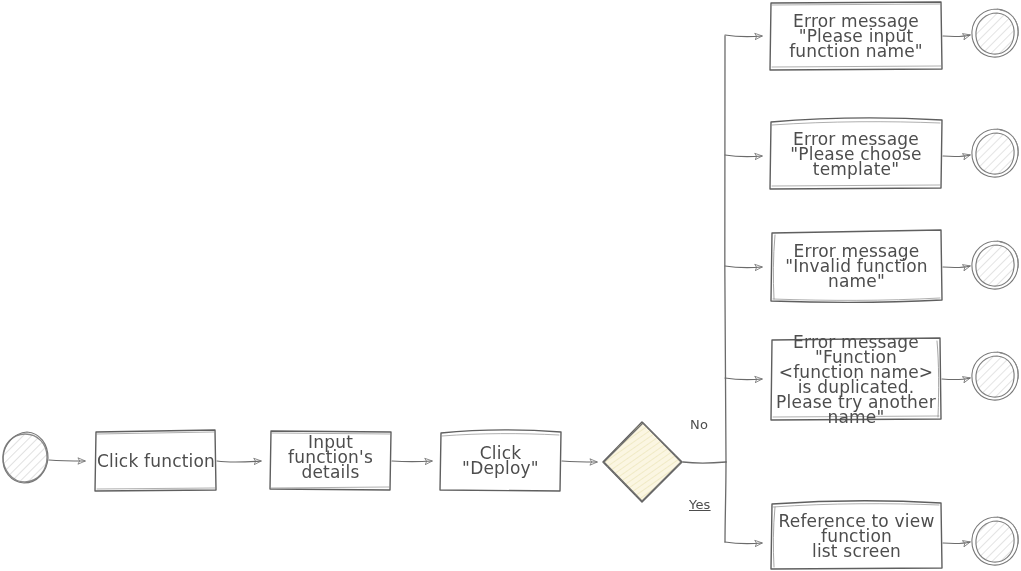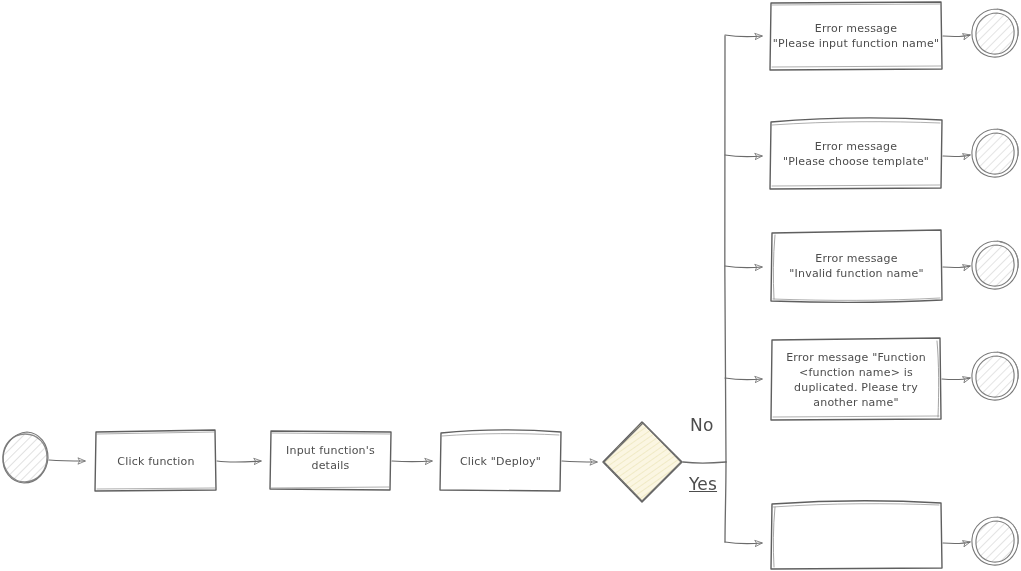--- a/index.html
+++ b/index.html
@@ -27,31 +27,31 @@
     height: 571px;
   }
   .node-label {
     position: absolute;
     display: flex;
     align-items: center;
     justify-content: center;
     text-align: center;
     color: #4d4d4d;
     font-family: "DejaVu Sans", sans-serif;
-    font-size: 11px;
+    font-size: 17px;
     line-height: 15px;
     letter-spacing: 0.2px;
     pointer-events: none;
     white-space: pre-line;
   }
   .edge-label {
     position: absolute;
     color: #4d4d4d;
     font-family: "DejaVu Sans", sans-serif;
-    font-size: 17px;
+    font-size: 13px;
     line-height: 14px;
     letter-spacing: 0.2px;
   }
   .diamond-label {
     font-size: 11.5px;
   }
 </style>
 </head>
 <body>
 
@@ -197,18 +197,20 @@
 
   <div class="node-label" style="left:770px; top:119px; width:172px; height:70px;">Error message
 "Please choose template"</div>
 
   <div class="node-label" style="left:771px; top:231px; width:171px; height:70px;">Error message
 "Invalid function name"</div>
 
   <div class="node-label" style="left:771px; top:339px; width:170px; height:81px; padding:0 3px; box-sizing:border-box; white-space:normal;">Error message
 "Function &lt;function name&gt; is duplicated. Please try another name"</div>
 
+  <div class="node-label" style="left:771px; top:503px; width:171px; height:66px;">Reference to view function
+list screen</div>
 
   <div class="edge-label" style="left:690px; top:418px;">No</div>
 
-  <div class="edge-label" style="left:689px; top:477px;text-decoration:underline;">Yes</div>
+  <div class="edge-label" style="left:689px; top:498px;text-decoration:underline;">Yes</div>
 
 </div>
 
 </body></html>

